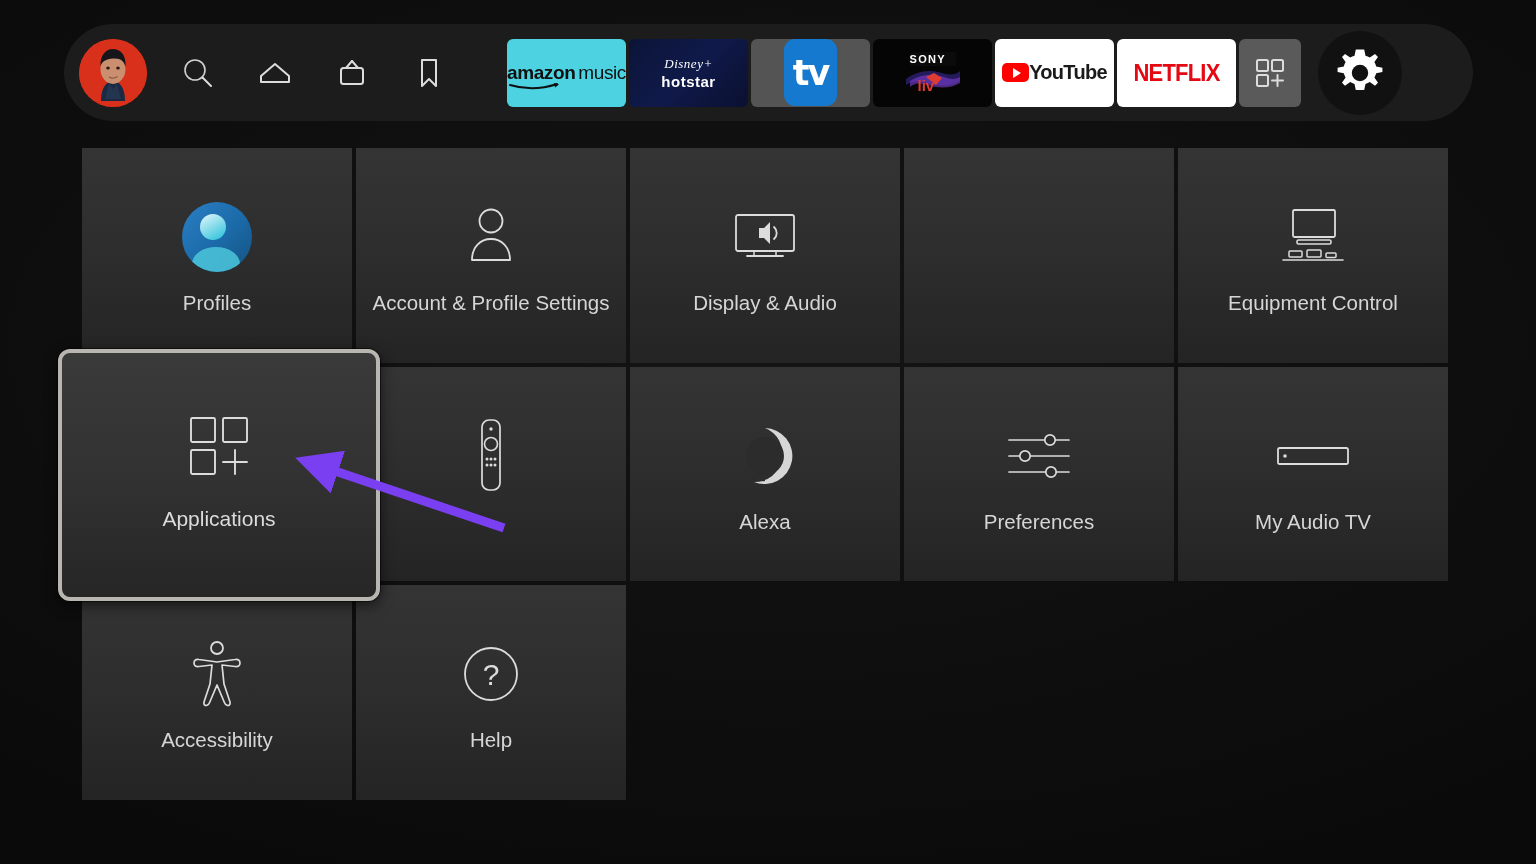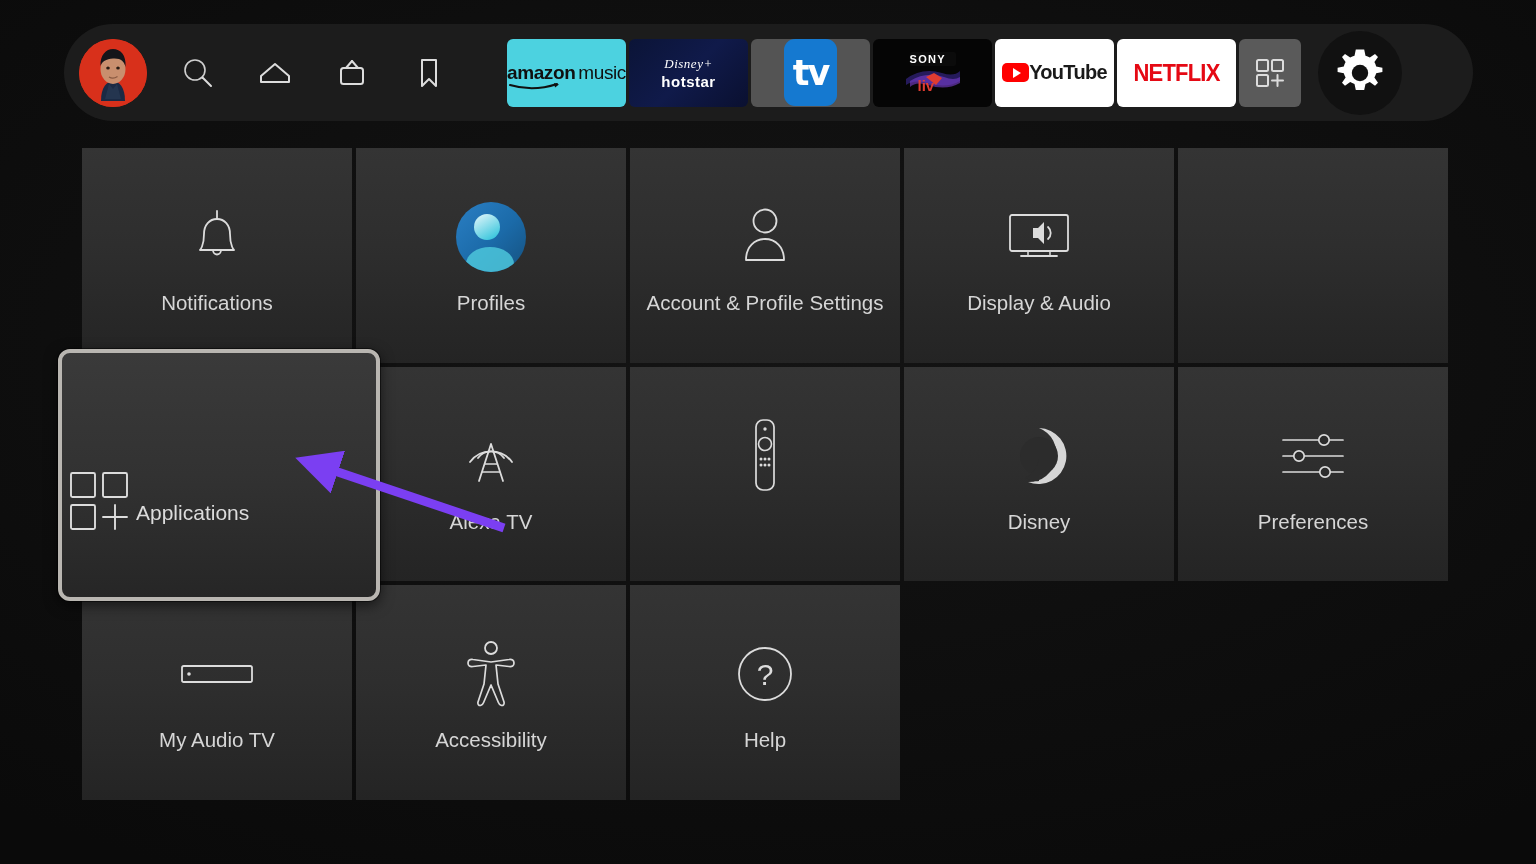--- a/index.html
+++ b/index.html
@@ -112,21 +112,21 @@
   .cell .lbl {
     margin-top: 16px; color: #d6d6d6; font-size: 20.5px; text-align: center;
     line-height: 1.28; max-width: 90%; font-weight: 400;
   }
 
   
   .focus-tile {
     position: absolute; left: 58px; top: 349px; width: 322px; height: 252px;
     border: 4px solid #b9b6b1; border-radius: 12px;
     background: linear-gradient(180deg, #3a3a3a 0%, #323232 50%, #262626 100%);
-    display: flex; flex-direction: row; align-items: center; justify-content: flex-start;
+    display: flex; flex-direction: column; align-items: center; justify-content: flex-start;
     padding-top: 56px; z-index: 5;
     box-shadow: 0 0 0 1px rgba(0,0,0,0.5), 0 4px 14px rgba(0,0,0,0.6);
   }
   .focus-tile .lbl { margin-top: 20px; color: #dcdcdc; font-size: 21px; }
 
   
   .arrow-svg { position: absolute; left: 0; top: 0; z-index: 9; pointer-events: none; }
 
   .vline { stroke: #cfcfcf; stroke-width: 1.6; fill: none; }
 </style>
@@ -254,30 +254,20 @@
     <div class="gear-circle">
       <svg width="56" height="56" viewBox="0 0 56 56">
         <path fill="#ffffff" d="M28 4.5 l4.2 0 1.3 6.2 a18 18 0 0 1 4.3 1.8 l5.2-3.6 3 3 -3.6 5.2 a18 18 0 0 1 1.8 4.3 l6.2 1.3 0 4.2 -6.2 1.3 a18 18 0 0 1 -1.8 4.3 l3.6 5.2 -3 3 -5.2-3.6 a18 18 0 0 1 -4.3 1.8 l-1.3 6.2 -4.2 0 -4.2 0 -1.3-6.2 a18 18 0 0 1 -4.3-1.8 l-5.2 3.6 -3-3 3.6-5.2 a18 18 0 0 1 -1.8-4.3 l-6.2-1.3 0-4.2 6.2-1.3 a18 18 0 0 1 1.8-4.3 l-3.6-5.2 3-3 5.2 3.6 a18 18 0 0 1 4.3-1.8 l1.3-6.2 z"></path>
         <circle cx="28" cy="28" r="8.2" fill="#111111"></circle>
       </svg>
     </div>
   </div>
 
   <div class="grid">
 
-    <div class="cell">
-      <div class="ic">
-        <svg width="60" height="62" viewBox="0 0 60 62">
-          <path d="M13 44 C13 44 17 40 17 28 C17 19 22.5 13 30 13 C37.5 13 43 19 43 28 C43 40 47 44 47 44 Z" fill="none" stroke="#dcdcdc" stroke-width="1.8" stroke-linejoin="round"></path>
-          <line x1="30" y1="5" x2="30" y2="13" stroke="#dcdcdc" stroke-width="1.8" stroke-linecap="round"></line>
-          <path d="M26 44 a4 4.5 0 0 0 8 0" fill="none" stroke="#dcdcdc" stroke-width="1.8"></path>
-        </svg>
-      </div>
-      <div class="lbl">Notifications</div>
-    </div>
 
     <div class="cell">
       <div class="ic">
         <svg width="74" height="74" viewBox="0 0 74 74">
           <defs>
             <linearGradient id="pfg" x1="0" y1="0" x2="1" y2="1">
               <stop offset="0%" stop-color="#2a7fc4"></stop>
               <stop offset="55%" stop-color="#1b6aa8"></stop>
               <stop offset="100%" stop-color="#15517f"></stop>
             </linearGradient>
@@ -373,21 +363,21 @@
     </div>
 
     <div class="cell">
       <div class="ic">
         <svg width="66" height="66" viewBox="0 0 66 66">
           <path d="M33 5 A28 28 0 1 1 22 59 A28 28 0 0 0 33 5 Z" fill="#d6d6d6"></path>
           <circle cx="33" cy="33" r="19" fill="#2c2c2c"></circle>
           <path d="M19 55 Q30 50 33 36 L33 58 Q26 59 19 55 Z" fill="#2c2c2c"></path>
         </svg>
       </div>
-      <div class="lbl">Disney</div>
+      <div class="lbl">Alexa</div>
     </div>
 
     <div class="cell">
       <div class="ic">
         <svg width="72" height="56" viewBox="0 0 72 56">
           <line x1="6" y1="12" x2="66" y2="12" stroke="#dcdcdc" stroke-width="1.7" stroke-linecap="round"></line>
           <circle cx="47" cy="12" r="5.2" fill="#2c2c2c" stroke="#dcdcdc" stroke-width="1.7"></circle>
           <line x1="6" y1="28" x2="66" y2="28" stroke="#dcdcdc" stroke-width="1.7" stroke-linecap="round"></line>
           <circle cx="22" cy="28" r="5.2" fill="#2c2c2c" stroke="#dcdcdc" stroke-width="1.7"></circle>
           <line x1="6" y1="44" x2="66" y2="44" stroke="#dcdcdc" stroke-width="1.7" stroke-linecap="round"></line>

